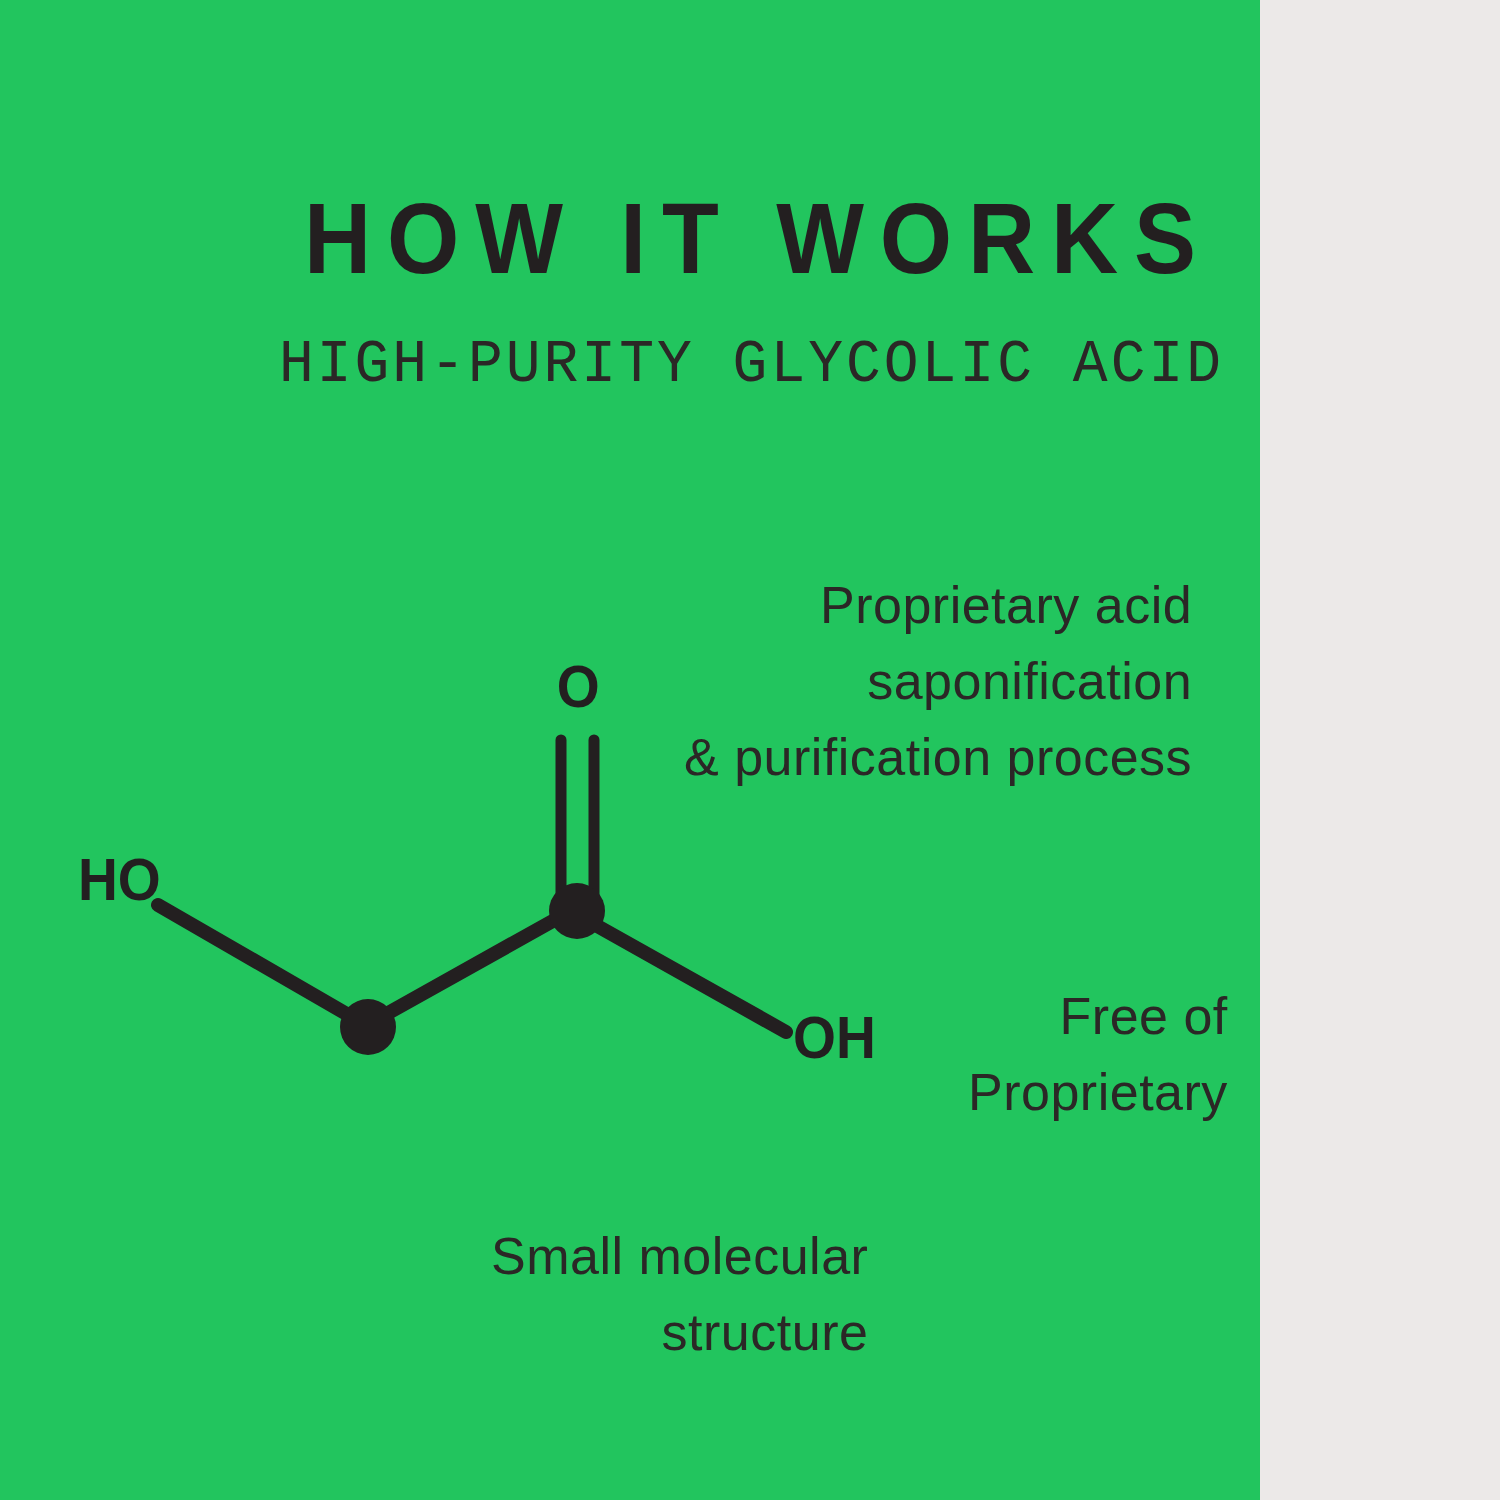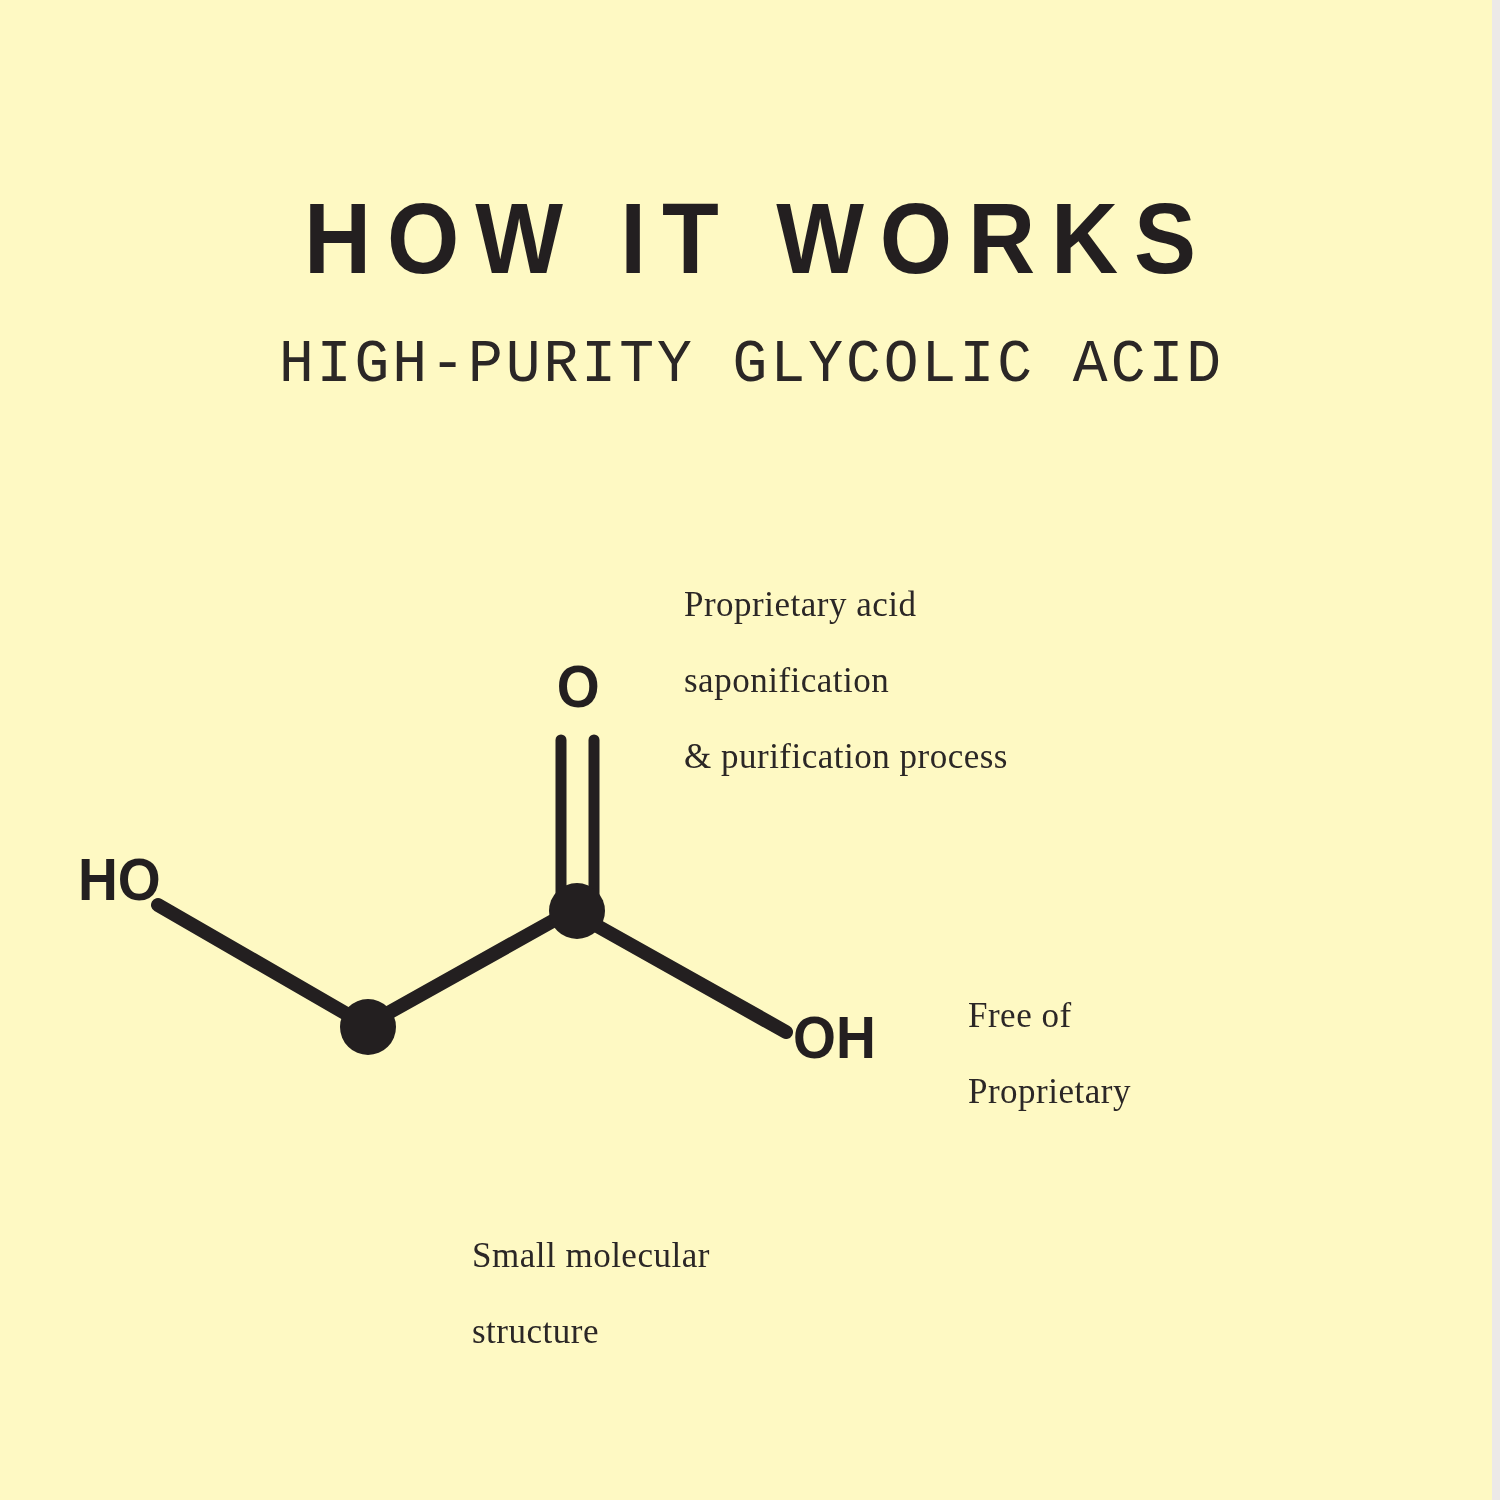--- a/index.html
+++ b/index.html
@@ -8,23 +8,23 @@
   }
   body {
     width: 1500px;
     height: 1500px;
     background: #ece9e8;
     font-family: "Liberation Sans", sans-serif;
     overflow: hidden;
   }
   .canvas {
     position: relative;
-    width: 1492px;
+    width: 1260px;
     height: 1500px;
-    background: #fef9c3;
+    background: #22c55e;
   }
 
   
   .title {
     position: absolute;
     left: 0;
     top: 188px;
     width: 1500px;
     text-align: center;
     font-family: "Liberation Sans Narrow", "Liberation Sans", sans-serif;
@@ -77,31 +77,32 @@
     white-space: nowrap;
     transform: scaleX(0.92);
   }
   .atom-ho { left: 78px;  top: 850px; transform-origin: 0 50%; }
   .atom-o  { left: 555px; top: 657px; transform-origin: 50% 50%; }
   .atom-oh { left: 793px; top: 1008px; transform-origin: 0 50%; }
 
   
   .note {
     position: absolute;
-    font-family: Liberation Serif, serif;
+    font-family: Liberation Sans, sans-serif;
     font-weight: 400;
     color: #2b2726;
-    font-size: 35px;
+    font-size: 52px;
     line-height: 76px;
     letter-spacing: 0.5px;
     white-space: pre-line;
+    text-align: right;
   }
   .note-process      { left: 684px; top: 567px; }
   .note-formaldehyde { left: 968px; top: 978px; }
-  .note-structure    { left: 472px; top: 1218px; }
+  .note-structure    { left: 491px; top: 1218px; }
 </style>
 </head>
 <body>
 
 <div class="canvas">
 
   <div class="title">HOW IT WORKS</div>
 
   <div class="subtitle">HIGH-PURITY GLYCOLIC ACID</div>
 

